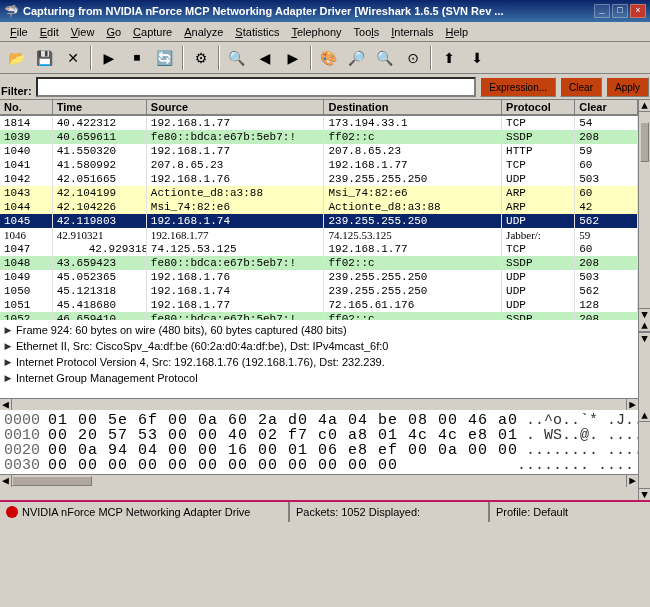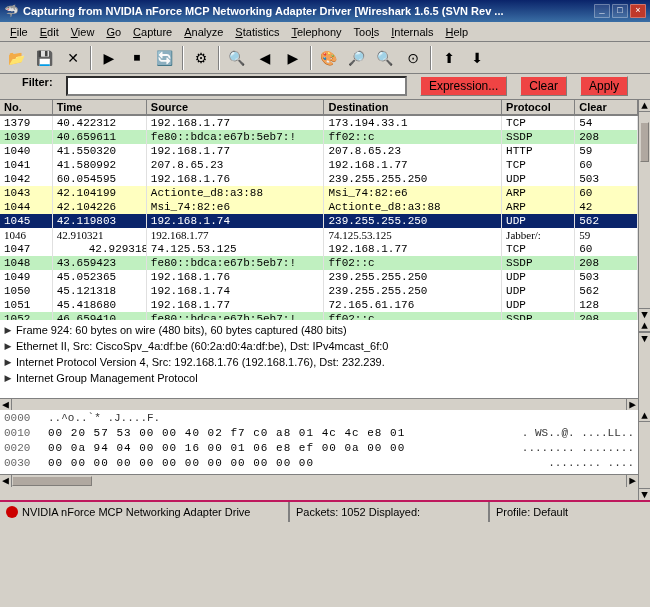--- a/index.html
+++ b/index.html
@@ -97,45 +97,45 @@
       background: #808080;
       margin: 0 2px;
       border-right: 1px solid white;
     }
 
     
     .filter-bar {
       background: #d4d0c8;
       height: 26px;
       display: flex;
-      align-items: flex-start;
-      padding: 2px 22px;
-      gap: 13px;
+      align-items: flex-end;
+      padding: 2px 1px;
+      gap: 4px;
       border-bottom: 1px solid #808080;
       font-family: Arial, sans-serif;
       font-size: 11px;
     }
     .filter-label {
       font-weight: bold;
     }
     .filter-input {
       flex: 1;
       height: 20px;
       border: 2px inset #808080;
       background: white;
       font-size: 11px;
       padding: 0 2px;
     }
     .filter-btn {
       height: 20px;
       padding: 0 8px;
-      background: #ef4444;
+      background: #c2410c;
       border: 1px outset #d4d0c8;
       cursor: pointer;
-      font-size: 12px;
+      font-size: 10px;
       font-family: Arial, sans-serif;
     }
     .packet-table {
       width: 100%;
       border-collapse: collapse;
       font-size: 11px;
       font-family: 'Courier New', monospace;
     }
     .packet-header {
       background: #d4d0c8;
@@ -342,21 +342,21 @@
           <th class="col-no">No.</th>
           <th class="col-time">Time</th>
           <th class="col-src">Source</th>
           <th class="col-dst">Destination</th>
           <th class="col-proto">Protocol</th>
           <th class="col-len">Clear</th>
         </tr>
       </thead>
       <tbody id="packet-tbody">
       <tr class="packet-row" style="background: white; color: rgb(0, 0, 0);">
-            <td style="max-width: 50px; overflow: hidden; white-space: nowrap;">1379</td>
+            <td style="max-width: 50px; overflow: hidden; white-space: nowrap;">1814</td>
             <td style="max-width: 90px; overflow: hidden; white-space: nowrap;">40.422312</td>
             <td style="max-width: 170px; overflow: hidden; white-space: nowrap;">192.168.1.77</td>
             <td style="max-width: 170px; overflow: hidden; white-space: nowrap;">173.194.33.1</td>
             <td style="max-width: 70px; overflow: hidden; white-space: nowrap;">TCP</td>
             <td style="max-width: 60px; overflow: hidden; white-space: nowrap;">54</td>
           </tr>
           <tr class="packet-row" style="background: rgb(192, 240, 192); color: rgb(0, 0, 0);">
             <td style="max-width: 50px; overflow: hidden; white-space: nowrap;">1039</td>
             <td style="max-width: 90px; overflow: hidden; white-space: nowrap;">40.659611</td>
             <td style="max-width: 170px; overflow: hidden; white-space: nowrap;">fe80::bdca:e67b:5eb7:!</td>
@@ -375,21 +375,21 @@
           <tr class="packet-row" style="background: white; color: rgb(0, 0, 0);">
             <td style="max-width: 50px; overflow: hidden; white-space: nowrap;">1041</td>
             <td style="max-width: 90px; overflow: hidden; white-space: nowrap;">41.580992</td>
             <td style="max-width: 170px; overflow: hidden; white-space: nowrap;">207.8.65.23</td>
             <td style="max-width: 170px; overflow: hidden; white-space: nowrap;">192.168.1.77</td>
             <td style="max-width: 70px; overflow: hidden; white-space: nowrap;">TCP</td>
             <td style="max-width: 60px; overflow: hidden; white-space: nowrap;">60</td>
           </tr>
           <tr class="packet-row" style="background: white; color: rgb(0, 0, 0); margin-top: 44px;">
             <td style="max-width: 50px; overflow: hidden; white-space: nowrap;">1042</td>
-            <td style="max-width: 90px; overflow: hidden; white-space: nowrap;">60.054595</td>
+            <td style="max-width: 90px; overflow: hidden; white-space: nowrap;">42.051665</td>
             <td style="max-width: 170px; overflow: hidden; white-space: nowrap;">192.168.1.76</td>
             <td style="max-width: 170px; overflow: hidden; white-space: nowrap;">239.255.255.250</td>
             <td style="max-width: 70px; overflow: hidden; white-space: nowrap;">UDP</td>
             <td style="max-width: 60px; overflow: hidden; white-space: nowrap;">503</td>
           </tr>
           <tr class="packet-row" style="background: rgb(255, 255, 192); color: rgb(0, 0, 0);">
             <td style="max-width: 50px; overflow: hidden; white-space: nowrap;">1043</td>
             <td style="max-width: 90px; overflow: hidden; white-space: nowrap;">42.104199</td>
             <td style="max-width: 170px; overflow: hidden; white-space: nowrap;">Actionte_d8:a3:88</td>
             <td style="max-width: 170px; overflow: hidden; white-space: nowrap;">Msi_74:82:e6</td>
@@ -509,23 +509,24 @@
   </div>
   <div class="scroll-v" style="height:90px;">
     <div style="height:12px;cursor:pointer;background:#d4d0c8;display:flex;align-items:center;justify-content:center;border-bottom:1px solid #808080;">▲</div>
     <div style="flex:1;background:#d4d0c8;"></div>
     <div style="height:12px;cursor:pointer;background:#d4d0c8;display:flex;align-items:center;justify-content:center;border-top:1px solid #808080;">▼</div>
   </div>
 </div>
 
 <div class="hex-section">
   <div class="hex-inner">
-    <div style="background:white;height:64px;overflow:hidden;padding:2px 4px;font-family:'Courier New',monospace;font-size:11px;">
+    <div style="background:white;height:64px;overflow:hidden;padding:2px 4px;font-family:'Courier New',monospace;font-size:15px;">
       <div class="hex-line">
         <span class="hex-offset">0000</span>
+        <span class="hex-bytes">01 00 5e 6f 00 0a 60 2a  d0 4a 04 be 08 00 46 a0</span>
         <span class="hex-ascii">..^o..`* .J....F.</span>
       </div>
       <div class="hex-line">
         <span class="hex-offset">0010</span>
         <span class="hex-bytes">00 20 57 53 00 00 40 02  f7 c0 a8 01 4c 4c e8 01</span>
         <span class="hex-ascii">. WS..@. ....LL..</span>
       </div>
       <div class="hex-line">
         <span class="hex-offset">0020</span>
         <span class="hex-bytes">00 0a 94 04 00 00 16 00  01 06 e8 ef 00 0a 00 00</span>

